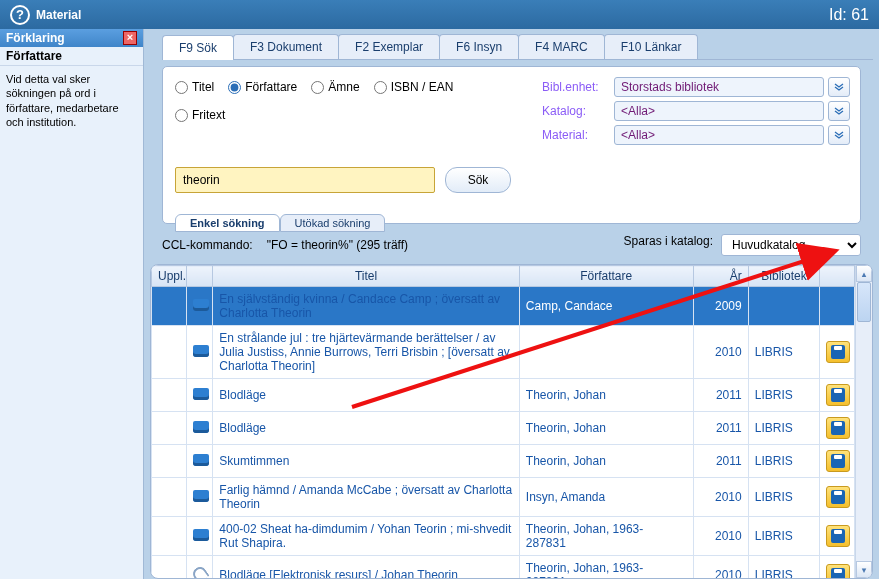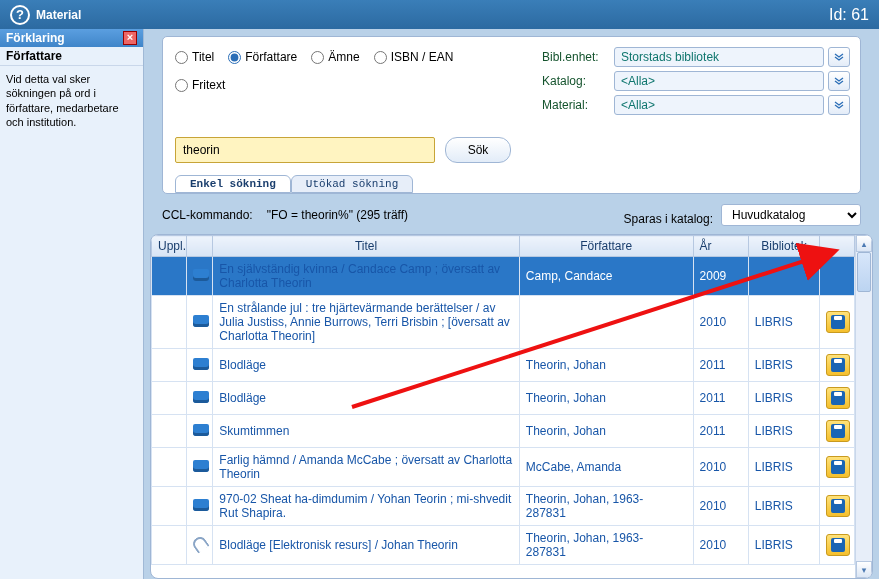--- a/index.html
+++ b/index.html
@@ -23,50 +23,50 @@
     .tab { padding: 5px 16px; border: 1px solid #9fb6d5; border-bottom: none; background: #e7eef9; color: #1a3e6d; border-radius: 4px 4px 0 0; margin-right: -1px; cursor: pointer; }
     .tab.active { background: #fff; font-weight: normal; position: relative; top: 1px; }
 
     .searchbox { border: 1px solid #9fb6d5; background: #fff; border-radius: 5px; margin: 2px 12px 0 12px; padding: 10px 12px 6px 12px; position: relative; }
     .upper-row { display: flex; align-items: flex-start; gap: 16px; }
     .radios { display: flex; align-items: center; gap: 14px; flex-wrap: wrap; margin-top: 3px; }
     .radios label { color: #000; display: inline-flex; align-items: center; gap: 4px; cursor: pointer; }
     .radios input { accent-color: #2b6eb7; }
 
     .filters { margin-left: 20px; display: grid; grid-template-columns: 72px 210px 24px; row-gap: 4px; align-items: center; }
-    .filters .lbl { color: #14532d; }
-    .filters .val { border: 1px solid #9fb6d5; background: #eef4fc; padding: 2px 6px; height: 20px; border-radius: 3px; color: #0f766e; }
+    .filters .lbl { color: #8b5cf6; }
+    .filters .val { border: 1px solid #9fb6d5; background: #eef4fc; padding: 2px 6px; height: 20px; border-radius: 3px; color: #701a75; }
     .expander { width: 22px; height: 20px; border: 1px solid #9fb6d5; border-radius: 3px; background: linear-gradient(#fff,#e3ecf8); color: #2b6eb7; display: inline-flex; align-items: center; justify-content: center; font-size: 11px; cursor: pointer; margin-left: 4px; }
     .checkbox-row { grid-column: 2 / span 2; display: flex; align-items: center; gap: 6px; color: #000; }
     .checkbox-row input { accent-color: #2b6eb7; }
     .checkbox-row .expander { margin-left: auto; }
 
     .search-row { display: flex; align-items: center; gap: 10px; margin-top: 18px; }
     .search-input { width: 260px; height: 26px; border: 1px solid #c7a437; background: #fff4c1; padding: 3px 7px; color: #000; border-radius: 2px; }
     .btn-sok { width: 66px; height: 26px; border: 1px solid #9fb6d5; border-radius: 12px; background: linear-gradient(#fff,#e2ecf8); color: #000; cursor: pointer; }
 
     .subtabs { display: flex; gap: 0; margin-top: 6px; }
-    .subtab { padding: 2px 14px; border: 1px solid #9fb6d5; background: #e7eef9; border-radius: 6px 6px 0 0; position: relative; top: 6px; color: #1a3e6d; cursor: pointer; font-size: 11px; font-family: Liberation Mono, monospace; }
+    .subtab { padding: 2px 14px; border: 1px solid #9fb6d5; background: #e7eef9; border-radius: 6px 6px 0 0; position: relative; top: 15px; color: #1a3e6d; cursor: pointer; font-size: 11px; }
     .subtab.active { background: #fff; font-weight: bold; }
 
     .ccl-row { display: flex; align-items: center; padding: 6px 12px 4px; color: #000; gap: 14px; }
-    .ccl-row .spara { margin-left: auto; display: flex; align-items: flex-end; gap: 8px; }
+    .ccl-row .spara { margin-left: auto; display: flex; align-items: flex-start; gap: 8px; }
     .ccl-row select { border: 1px solid #9fb6d5; background: #fff; padding: 2px 6px; height: 22px; border-radius: 3px; width: 140px; }
 
     .table-wrap { flex: 1; border: 1px solid #9fb6d5; border-radius: 8px; background: #fff; overflow: hidden; display: flex; }
     .table-scroll { flex: 1; overflow-y: auto; }
     table { border-collapse: collapse; width: 100%; table-layout: fixed; }
     thead th { background: linear-gradient(#eef4fc,#d7e4f5); border: 1px solid #b6c8e1; color: #1a3e6d; font-weight: normal; padding: 3px 6px; position: sticky; top: 0; }
     tbody td { border: 1px solid #d6e2f2; padding: 5px 6px; color: #1856a8; vertical-align: middle; }
     tbody tr.selected td { background: #2a77c7; color: #fff; }
     .col-uppl { width: 34px; text-align: center; }
     .col-icon { width: 26px; text-align: center; }
     .col-title { width: 300px; }
     .col-auth { width: 170px; }
-    .col-year { width: 54px; text-align: left; }
+    .col-year { width: 54px; text-align: right; }
     .col-lib { width: 70px; }
     .col-save { width: 34px; text-align: center; }
 
     .title-link { color: #1856a8; }
     .book-icon { display: inline-block; width: 16px; height: 12px; background: #2d7fd1; border-radius: 2px 2px 3px 3px; position: relative; box-shadow: inset 0 -3px 0 #1c5a9a; }
     .clip-icon { display: inline-block; width: 14px; height: 14px; border: 2px solid #8aa5c6; border-radius: 8px 8px 2px 2px; border-bottom: none; transform: rotate(-35deg); }
     .save-btn { width: 24px; height: 22px; border: 1px solid #c99a1f; border-radius: 3px; background: linear-gradient(#ffe27a,#f5bf2c); display: inline-flex; align-items: center; justify-content: center; cursor: pointer; }
     .save-btn .floppy { width: 14px; height: 14px; background: #1a65b4; border-radius: 2px; position: relative; }
     .save-btn .floppy::after { content: ""; position: absolute; top: 1px; left: 3px; width: 8px; height: 4px; background: #fff; border-radius: 1px; }
 
@@ -93,20 +93,28 @@
     <div class="side-head">
       <span>Förklaring</span>
       <span class="close">×</span>
     </div>
     <div class="side-subhead">Författare</div>
     <div class="side-body">Vid detta val sker sökningen på ord i författare, medarbetare och institution.</div>
   </div>
 
   <div class="main">
 
+    <div class="tabstrip" id="tabstrip">
+        <div class="tab active">F9 Sök</div>
+        <div class="tab">F3 Dokument</div>
+        <div class="tab">F2 Exemplar</div>
+        <div class="tab">F6 Insyn</div>
+        <div class="tab">F4 MARC</div>
+        <div class="tab">F10 Länkar</div>
+      </div>
 
     <div class="searchbox">
       <div class="upper-row">
         <div class="radios" id="radios">
             <label>
               <input type="radio" name="st" style="">
               <span>Titel</span>
             </label>
             <label>
               <input type="radio" name="st" checked="" style="">
@@ -240,31 +248,31 @@
                 <td class="col-year">2011</td>
                 <td class="col-lib">LIBRIS</td>
                 <td class="col-save"><span class="save-btn">
                     <span class="floppy"></span>
                   </span></td>
               </tr>
               <tr>
                 <td class="col-uppl"></td>
                 <td class="col-icon"><span class="book-icon"></span></td>
                 <td class="col-title"><span class="title-link">Farlig hämnd / Amanda McCabe ; översatt av Charlotta Theorin</span></td>
-                <td class="col-auth">McCabe, Amanda</td>
+                <td class="col-auth">Insyn, Amanda</td>
                 <td class="col-year">2010</td>
                 <td class="col-lib">LIBRIS</td>
                 <td class="col-save"><span class="save-btn">
                     <span class="floppy"></span>
                   </span></td>
               </tr>
               <tr>
                 <td class="col-uppl"></td>
                 <td class="col-icon"><span class="book-icon"></span></td>
-                <td class="col-title"><span class="title-link">970-02 Sheat ha-dimdumim / Yohan Teorin ; mi-shvedit Rut Shapira.</span></td>
+                <td class="col-title"><span class="title-link">400-02 Sheat ha-dimdumim / Yohan Teorin ; mi-shvedit Rut Shapira.</span></td>
                 <td class="col-auth">Theorin, Johan, 1963- 287831</td>
                 <td class="col-year">2010</td>
                 <td class="col-lib">LIBRIS</td>
                 <td class="col-save"><span class="save-btn">
                     <span class="floppy"></span>
                   </span></td>
               </tr>
               <tr>
                 <td class="col-uppl"></td>
                 <td class="col-icon"><span class="clip-icon"></span></td>

